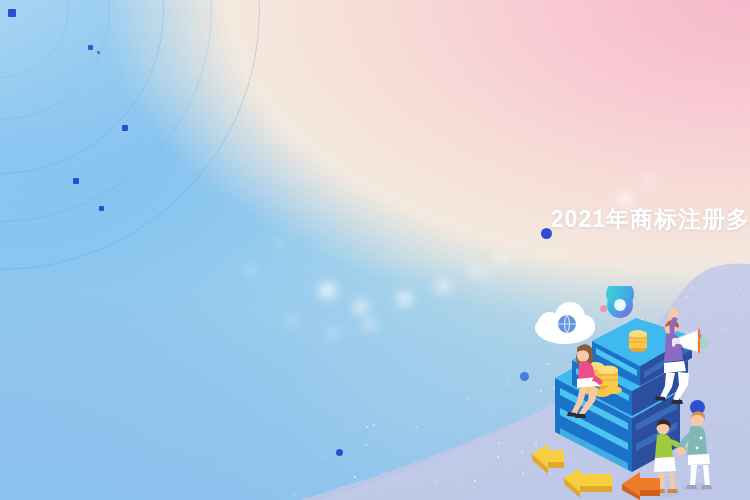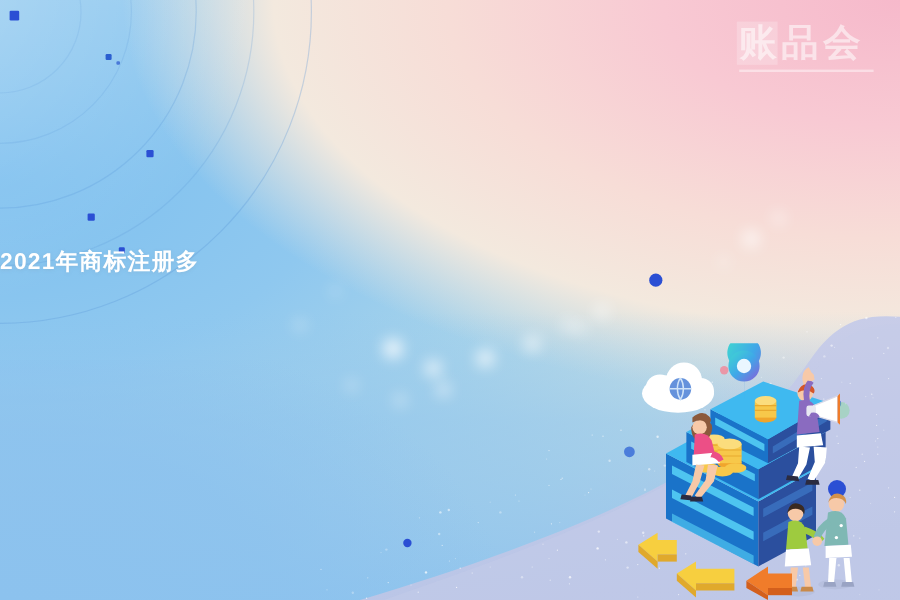--- a/index.html
+++ b/index.html
@@ -39,22 +39,22 @@
   .mountain svg{display:block;}
 
   
   .dot{position:absolute;border-radius:50%;}
   .dot-sq{position:absolute;}
   .bokeh{position:absolute;border-radius:50%;background:#fff;filter:blur(3px);}
   .bokeh.soft{filter:blur(6px);}
   .speck{position:absolute;border-radius:50%;background:rgba(255,255,255,.85);}
 
   
-  .headline{position:absolute;left:0;right:0;top:200px;text-align:left;
-    color:#ffffff;font-size:19px;font-weight:bold;line-height:38px;letter-spacing:1px;
+  .headline{position:absolute;left:0;right:0;top:200px;text-align:right;
+    color:#ffffff;font-size:23px;font-weight:bold;line-height:38px;letter-spacing:1px;
     text-shadow:0 1px 3px rgba(120,150,175,.25);}
   .headline span{display:block;}
 
   
   .watermark{position:absolute;left:616px;top:16px;}
   .wm-text{font-size:31px;font-weight:bold;letter-spacing:4px;color:rgba(255,255,255,.55);line-height:40px;}
   .wm-box{position:absolute;left:-2px;top:2px;width:34px;height:36px;background:rgba(255,255,255,.22);}
   .wm-rule{position:absolute;left:0;top:42px;width:112px;height:2px;background:rgba(255,255,255,.45);}
 
   
@@ -286,25 +286,20 @@
       <div class="dot" style="left: 520px; top: 372px; width: 9px; height: 9px; background: rgb(59, 111, 216); opacity: 0.85;"></div>
       <div class="dot" style="left: 694px; top: 335px; width: 14px; height: 14px; background: rgb(143, 217, 168); opacity: 0.55;"></div>
       <div class="dot" style="left: 600px; top: 305px; width: 7px; height: 7px; background: rgb(240, 139, 156); opacity: 0.85;"></div>
       <div class="dot" style="left: 671px; top: 334px; width: 6px; height: 6px; background: rgb(43, 79, 212); opacity: 0.9;"></div>
     </div>
 
   <div class="headline">
     <span>2021年商标注册多</span>
   </div>
 
-  <div class="watermark">
-    <div class="wm-box"></div>
-    <div class="wm-text">账品会</div>
-    <div class="wm-rule"></div>
-  </div>
 
   <div class="illus">
     <svg width="230" height="214" viewBox="0 0 230 214">
       <defs>
         <linearGradient id="ringG" x1="0" y1="0" x2="1" y2="1">
           <stop offset="0" stop-color="#3fd8d0"></stop>
           <stop offset="0.5" stop-color="#3fa8e8"></stop>
           <stop offset="1" stop-color="#8a5cd8"></stop>
         </linearGradient>
       </defs>

